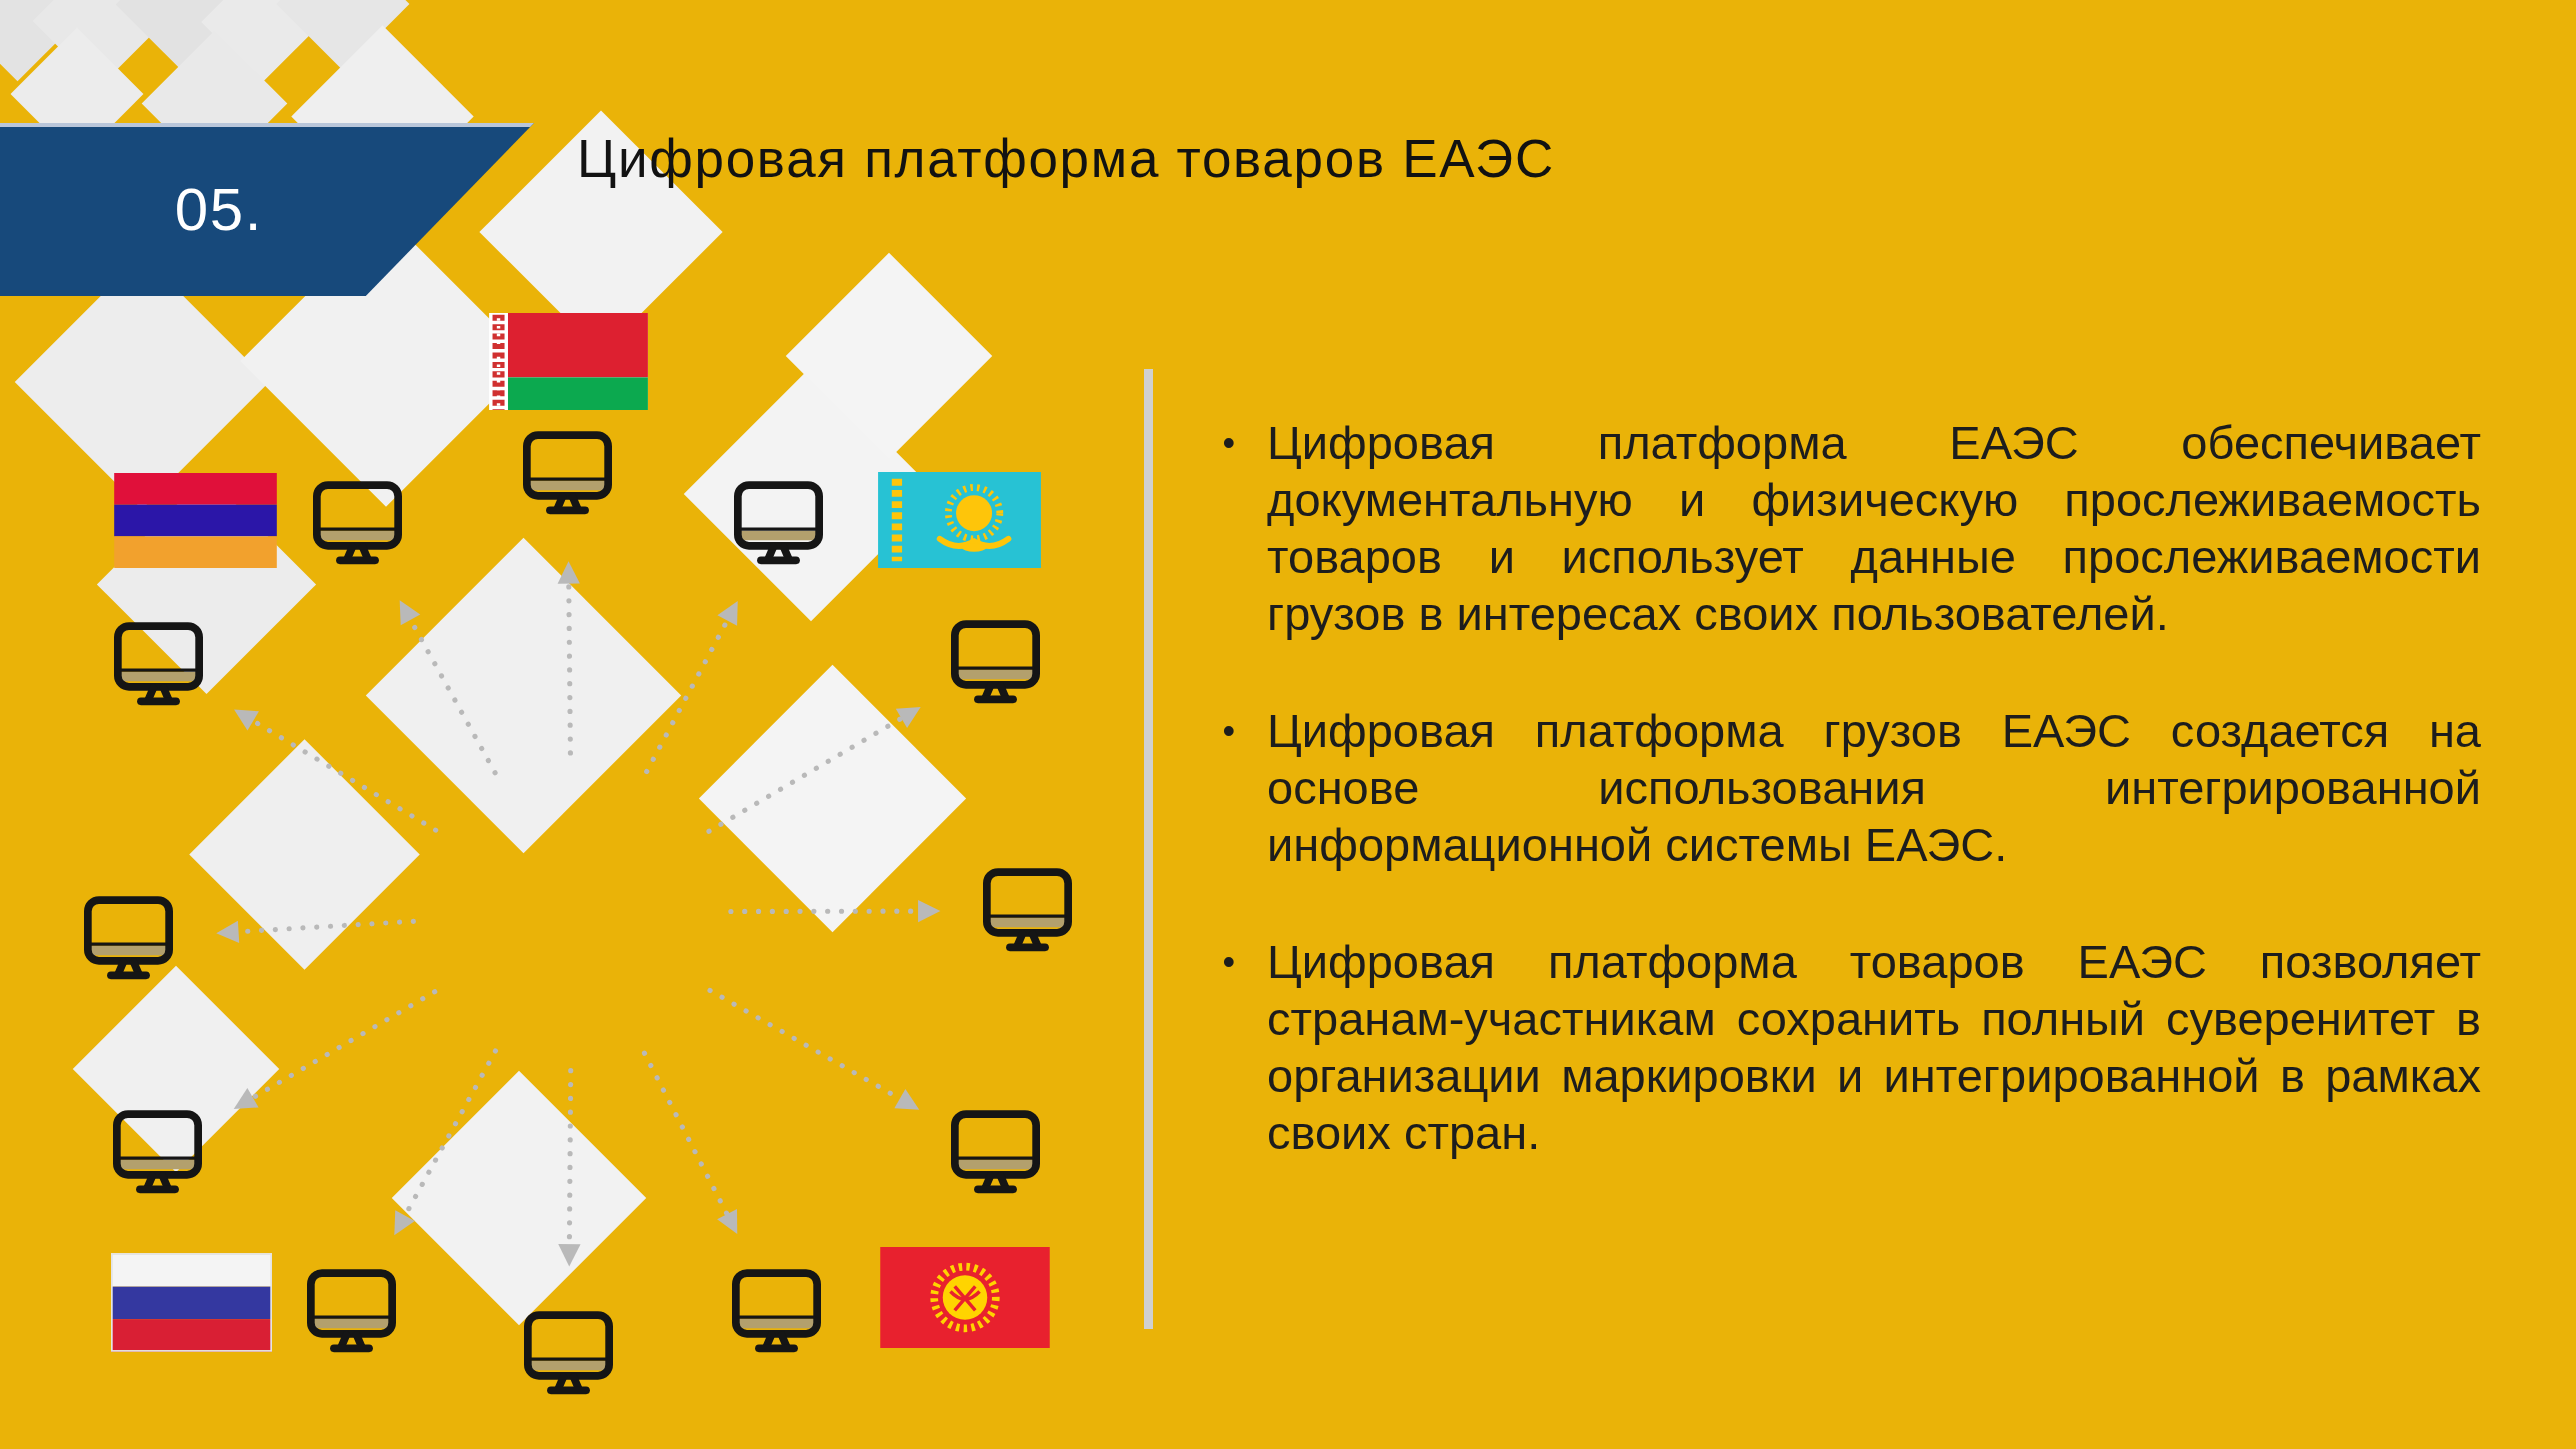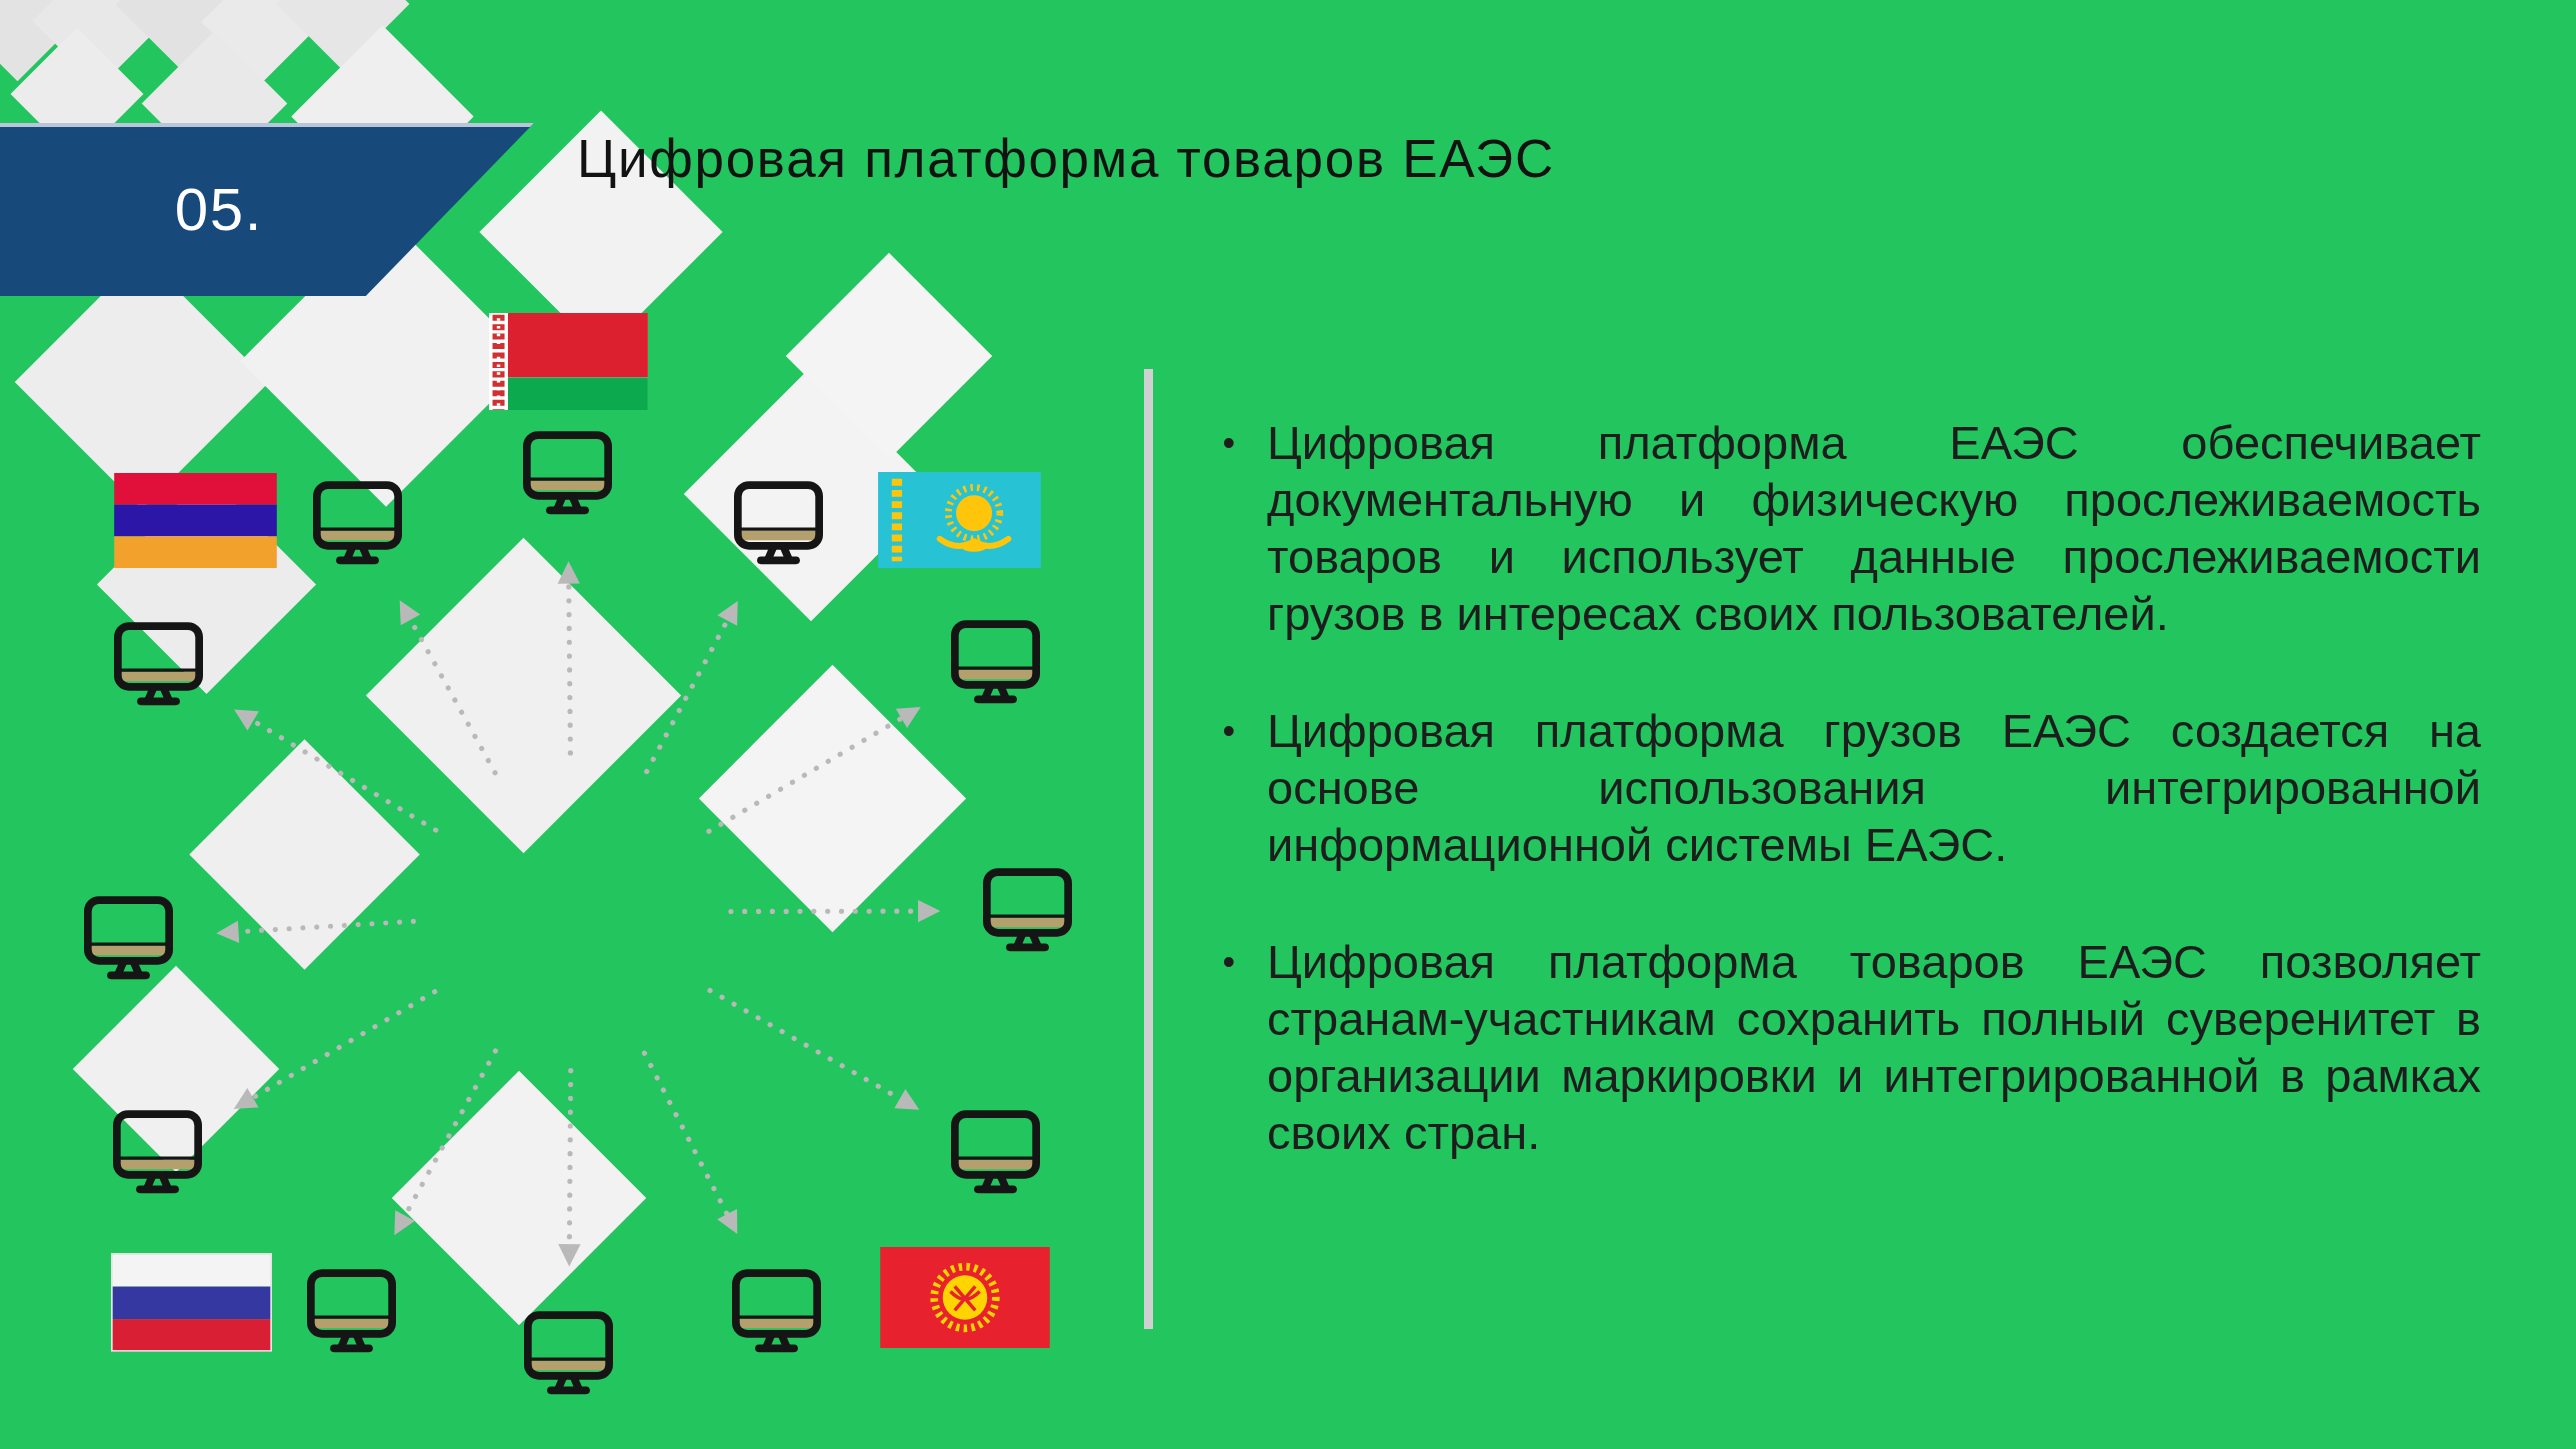--- a/index.html
+++ b/index.html
@@ -1,17 +1,17 @@
 <!DOCTYPE html>
 <html style="font-size:13.7px"><head>
 <meta charset="utf-8">
 <style>
   html,body{margin:0;padding:0;background:#ffffff;}
   .slide{position:relative;width:2576px;height:1449px;overflow:hidden;
-         background:#22c55e;font-family:"Liberation Sans",sans-serif;}
+         background:#eab308;font-family:"Liberation Sans",sans-serif;}
 
   
   .deco{position:absolute;inset:0;pointer-events:none;}
   .dm{position:absolute;transform:rotate(45deg);}
 
   
   .banner{position:absolute;left:0;top:123px;width:534px;height:173px;
           clip-path:polygon(0 0,100% 0,68.5% 100%,0 100%);
           display:flex;align-items:center;justify-content:center;padding-right:96px;box-sizing:border-box;}
   .banner .topline{position:absolute;top:0;left:0;right:0;height:4.3px;background:#b9c6da;}

